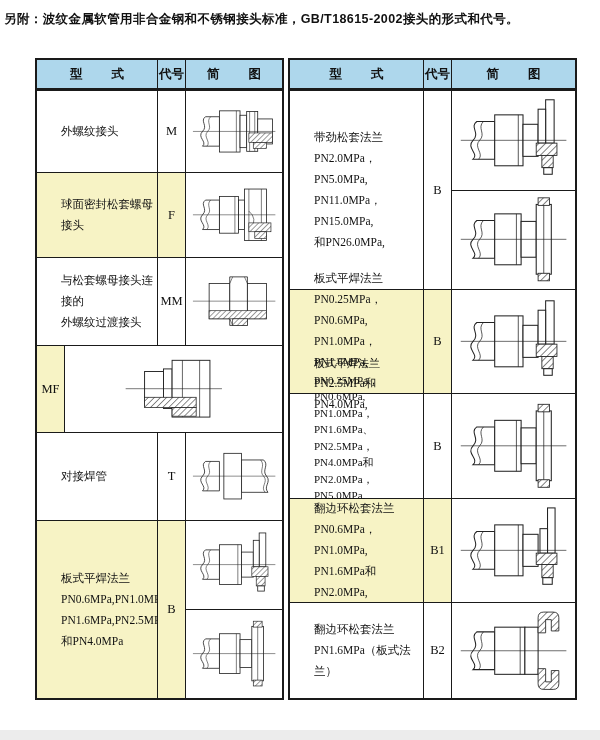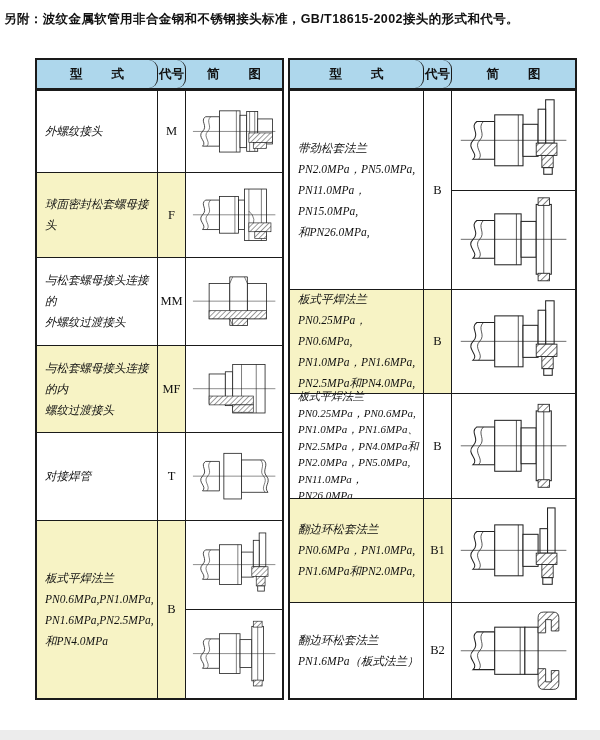--- a/index.html
+++ b/index.html
@@ -36,36 +36,34 @@
   .hrow {
     display: flex;
     height: 30px;
     background: var(--header-bg);
     border-bottom: 2px solid var(--border);
   }
   .hcell {
     display: flex; align-items: center; justify-content: center;
     font-weight: bold; font-size: 12.5px;
     border-right: 1.5px solid var(--border);
-    border-radius: 9px;
   }
   .hcell:last-child { border-right: none; }
   .hcell.wide { word-spacing: 26px; }
 
   .row { display: flex; border-top: 1.5px solid var(--border); }
   .row:first-of-type { border-top: none; }
 
   .cell-type {
     display: flex; align-items: center;
-    padding: 4px 4px 4px 8px;
+    padding: 4px 4px 4px 24px;
     font-size: 11.5px;
     line-height: 21px;
     white-space: pre-line;
     border-right: 1.5px solid var(--border);
-    font-style: italic;
   }
   .row.dense .cell-type { line-height: 16.5px; font-size: 11px; }
 
   .cell-code {
     display: flex; align-items: center; justify-content: center;
     font-size: 12.5px;
     border-right: 1.5px solid var(--border);
   }
   .cell-diag { flex: 1; display: flex; flex-direction: column; background: #fff; }
   .slot { flex: 1; display: flex; align-items: center; justify-content: center; overflow: hidden; }
@@ -181,22 +179,20 @@
               <rect x="78" y="21" width="26" height="48" stroke="#222" stroke-width="1.1" fill="#fff"></rect>
               <rect x="26" y="58" width="78" height="11" fill="url(#hatch)" stroke="#222" stroke-width="0.9"></rect>
               <rect x="58" y="69" width="20" height="9" fill="url(#hatch)" stroke="#222" stroke-width="0.9"></rect>
               <line x1="4" y1="45" x2="116" y2="45" stroke="#222" stroke-width="0.7"></line>
             </svg>
           </div>
       </div>
     </div>
 
     <div class="row r3">
-      <div class="cell-type c-type hl">与松套螺母接头连接的内
-螺纹过渡接头</div>
       <div class="cell-code c-code hl">MF</div>
       <div class="cell-diag">
         <div class="slot">
             <svg viewBox="0 0 120 90" preserveAspectRatio="xMidYMid meet">
               <rect x="26" y="25" width="22" height="40" stroke="#222" stroke-width="1.1" fill="#fff"></rect>
               <rect x="48" y="22" width="10" height="46" stroke="#222" stroke-width="1.1" fill="#fff"></rect>
               <rect x="58" y="12" width="44" height="66" stroke="#222" stroke-width="1.1" fill="#fff"></rect>
               <line x1="70" y1="12" x2="70" y2="78" stroke="#222" stroke-width="0.8" fill="none"></line>
               <line x1="90" y1="12" x2="90" y2="78" stroke="#222" stroke-width="0.8" fill="none"></line>
               <rect x="26" y="55" width="60" height="12" fill="url(#hatch)" stroke="#222" stroke-width="0.9"></rect>

